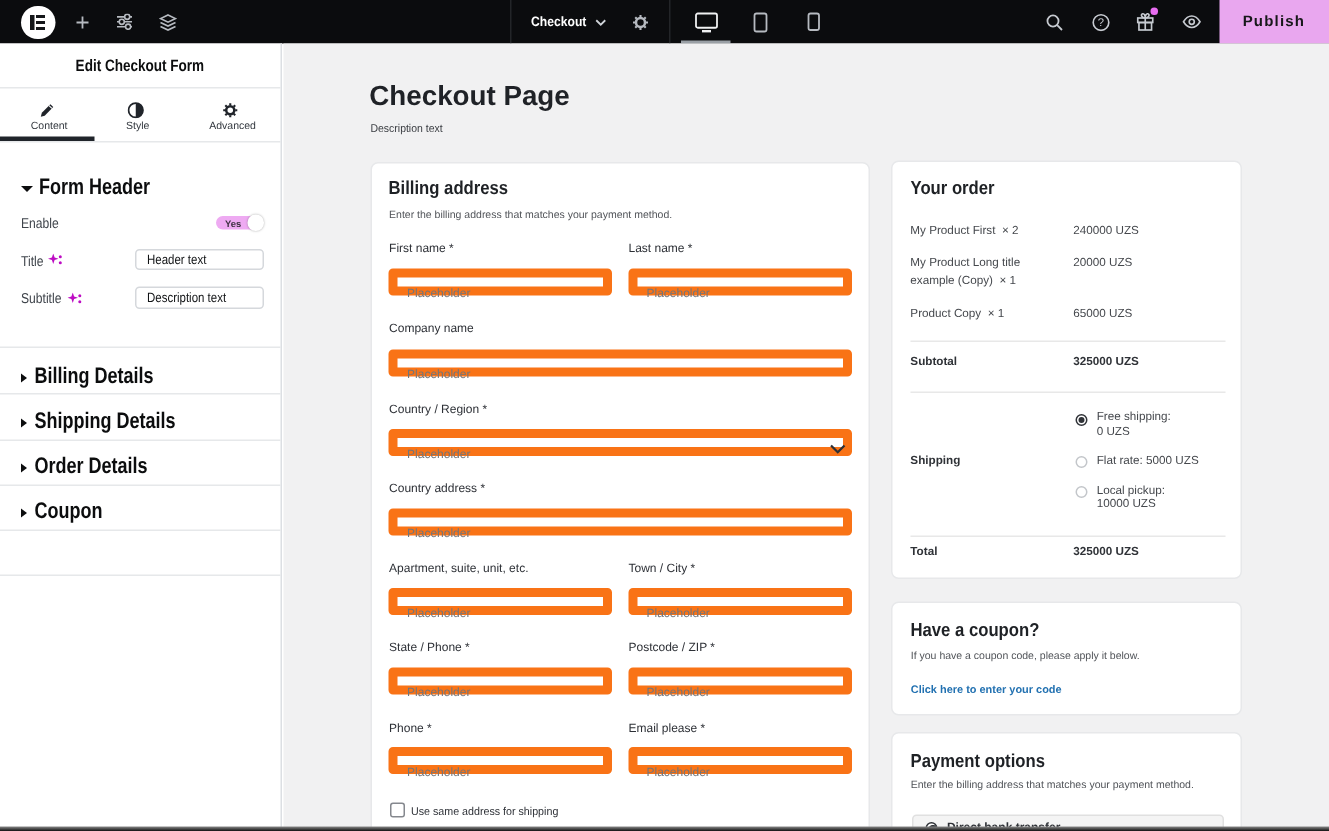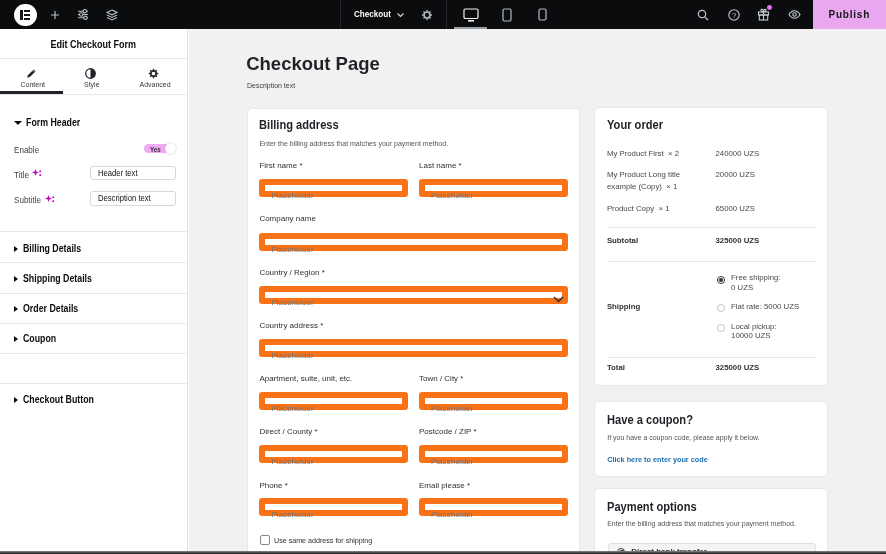--- a/index.html
+++ b/index.html
@@ -9,21 +9,21 @@
 #topbar{position:absolute;left:0;top:0;width:886px;height:29px;background:#0b0c0e;}
 #logo{position:absolute;left:14px;top:3.5px;width:22.5px;height:22.5px;background:#fff;border-radius:50%;}
 #logo div{position:absolute;background:#15171a;}
 .tbdiv{position:absolute;top:0;width:1px;height:29px;background:#232528;}
 .tbtxt{position:absolute;color:#fff;font-weight:bold;}
 
 #panel{position:absolute;left:0;top:29px;width:188px;height:523px;background:#fff;border-right:1px solid #dcdfe3;}
 #panelhead{position:absolute;left:0;top:0;width:187px;height:29.5px;border-bottom:1px solid #e6e8ea;text-align:center;font-size:11px;font-weight:bold;color:#0c0d0e;line-height:31px;}
 #panelhead span{display:inline-block;transform:scaleX(0.82);}
 .tablabel{position:absolute;font-size:7px;color:#33383f;}
-.sect{position:absolute;left:0;width:187px;font-size:11px;font-weight:bold;color:#0c0d0e;}
+.sect{position:absolute;left:0;width:187px;font-size:15px;font-weight:bold;color:#0c0d0e;}
 .car-r{display:inline-block;width:0;height:0;border-top:3.5px solid transparent;border-bottom:3.5px solid transparent;border-left:4.5px solid #0c0d0e;margin-right:5px;}
 .car-d{display:inline-block;width:0;height:0;border-left:4px solid transparent;border-right:4px solid transparent;border-top:4.5px solid #0c0d0e;margin-right:4px;vertical-align:1px;}
 .pdiv{position:absolute;left:0;width:187px;height:1px;background:#e6e8ea;}
 .plabel{position:absolute;left:14px;font-size:9.5px;color:#3f444b;transform:scaleX(0.85);transform-origin:0 0;white-space:nowrap;}
 .pinput{position:absolute;left:90px;width:86px;height:14.5px;border:1px solid #d5d8dc;border-radius:3px;background:#fff;font-size:9px;color:#101214;line-height:12.5px;padding-left:7px;white-space:nowrap;}
 .sx{display:inline-block;transform:scaleX(0.85);transform-origin:0 0;}
 .sx8{display:inline-block;transform:scaleX(0.8);transform-origin:0 0;}
 
 #canvas{position:absolute;left:189px;top:29px;width:697px;height:523px;background:#f1f1f2;}
 .card{position:absolute;background:#fff;border:1px solid #e7e8ea;border-radius:5px;}
@@ -179,21 +179,20 @@
   <div class="pdiv" style="top:202px;"></div>
   <div class="sect" style="top:212.5px;left:14px;"><span class="car-r"></span><span class="sx8">Billing Details</span></div>
   <div class="pdiv" style="top:233.4px;"></div>
   <div class="sect" style="top:242.8px;left:14px;"><span class="car-r"></span><span class="sx8">Shipping Details</span></div>
   <div class="pdiv" style="top:263.6px;"></div>
   <div class="sect" style="top:273px;left:14px;"><span class="car-r"></span><span class="sx8">Order Details</span></div>
   <div class="pdiv" style="top:293.9px;"></div>
   <div class="sect" style="top:303.3px;left:14px;"><span class="car-r"></span><span class="sx8">Coupon</span></div>
   <div class="pdiv" style="top:324.2px;"></div>
   <div class="pdiv" style="top:354.4px;"></div>
-  <div class="sect" style="top:363.8px;left:14px;"><span class="car-r"></span><span class="sx8">Checkout Button</span></div>
 </div>
 
 <div id="canvas"></div>
 <div class="abs" style="left:246.2px;top:53.2px;font-size:18.5px;font-weight:bold;color:#1f2227;">Checkout Page</div>
 <div class="abs" style="left:247px;top:80.7px;font-size:7.5px;color:#393c41;white-space:nowrap;"><span style="display:inline-block;transform:scaleX(0.93);transform-origin:0 0;">Description text</span></div>
 
 <div class="card" id="bcard" style="left:246.7px;top:107.5px;width:333.8px;height:460px;">
   <div class="cardh" style="left:11.7px;top:9.1px;">Billing address</div>
   <div class="smgray" style="left:11.7px;top:31.7px;">Enter the billing address that matches your payment method.</div>
 
@@ -212,21 +211,21 @@
     </svg>
 
   <div class="flabel" style="left:11.7px;top:212.8px;">Country address *</div>
   <div class="finput" style="left:11.7px;top:230.2px;width:309.1px;">Placeholder</div>
 
   <div class="flabel" style="left:11.7px;top:265.1px;">Apartment, suite, unit, etc.</div>
   <div class="flabel" style="left:171.3px;top:265.1px;">Town / City *</div>
   <div class="finput" style="left:11.7px;top:283.6px;width:149px;">Placeholder</div>
   <div class="finput" style="left:171.3px;top:283.6px;width:149.5px;">Placeholder</div>
 
-  <div class="flabel" style="left:11.7px;top:318.7px;">Direct / County *</div>
+  <div class="flabel" style="left:11.7px;top:318.7px;">State / Phone *</div>
   <div class="flabel" style="left:171.3px;top:318.7px;">Postcode / ZIP *</div>
   <div class="finput" style="left:11.7px;top:336.9px;width:149px;">Placeholder</div>
   <div class="finput" style="left:171.3px;top:336.9px;width:149.5px;">Placeholder</div>
 
   <div class="flabel" style="left:11.7px;top:372.3px;">Phone *</div>
   <div class="flabel" style="left:171.3px;top:372.3px;">Email please *</div>
   <div class="finput" style="left:11.7px;top:389.8px;width:149px;">Placeholder</div>
   <div class="finput" style="left:171.3px;top:389.8px;width:149.5px;">Placeholder</div>
 
   <div class="abs" style="left:11.9px;top:426.3px;width:10px;height:10px;border:1px solid #85888e;border-radius:2px;background:#fff;"></div>

